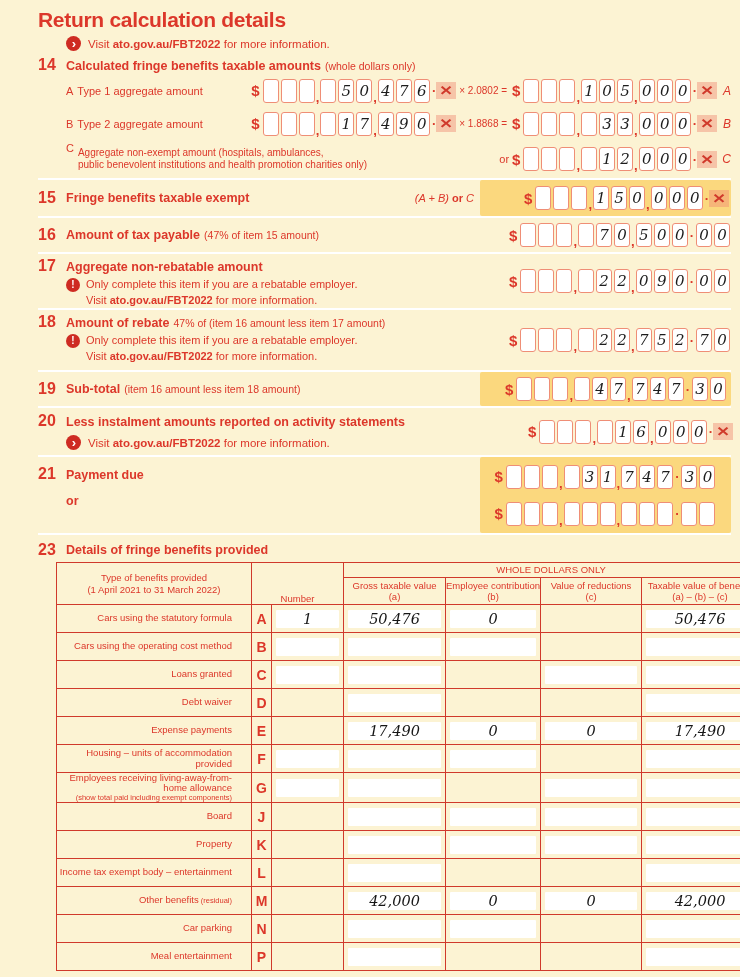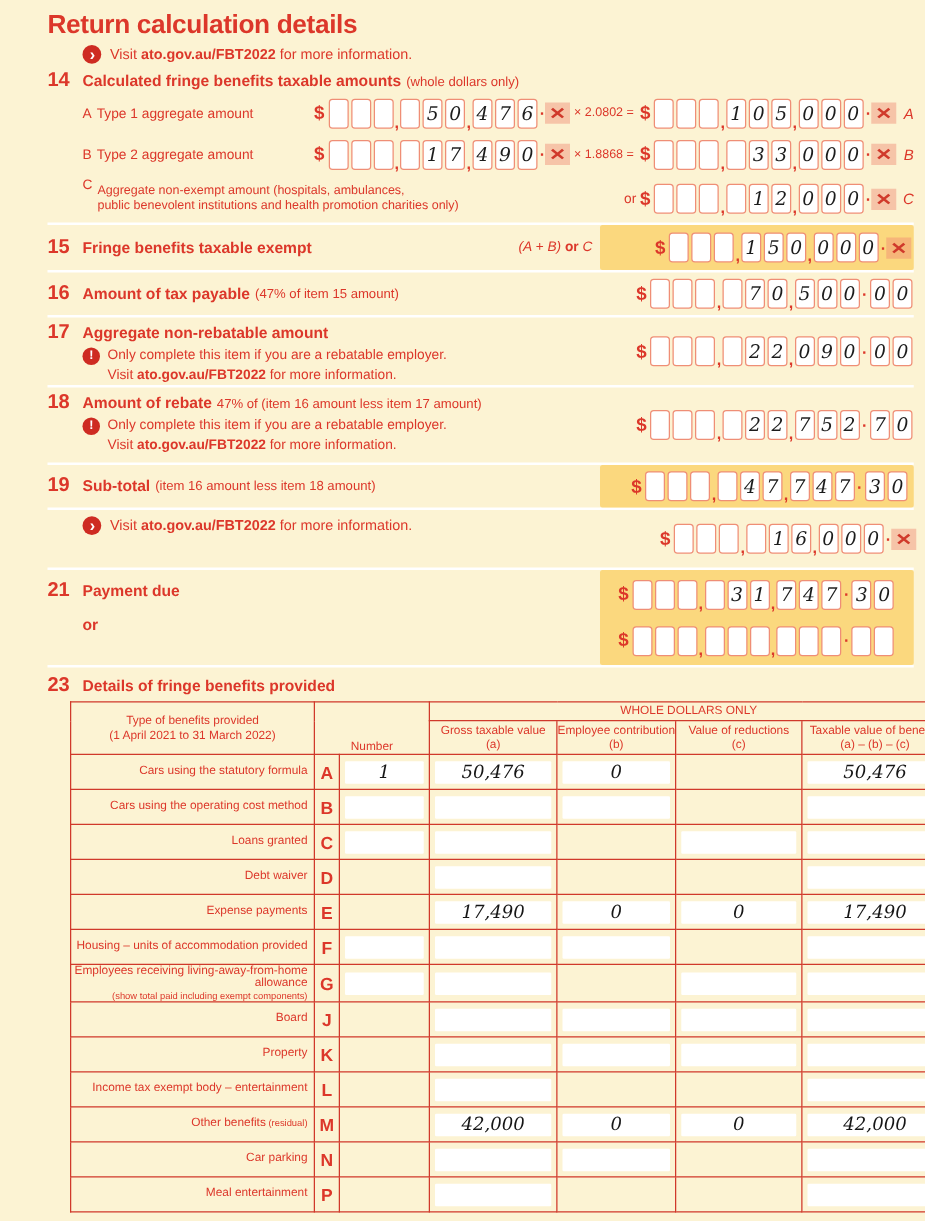--- a/index.html
+++ b/index.html
@@ -73,21 +73,21 @@
   
   .t23{margin:3px 0 0 18px;border-collapse:collapse;width:703px;table-layout:fixed;}
   .t23 th,.t23 td{border:1px solid #D0392B;padding:0;box-sizing:border-box;}
   .t23{border:1.5px solid #D0392B;}
   .t23 th{font-weight:normal;font-size:9.5px;color:#DC372A;line-height:1.2;}
   .th-type{font-size:10px;}
   .th-whole{font-weight:bold;font-size:10px;height:15px;}
   .th-number{vertical-align:bottom;padding-bottom:5px;font-size:10px;}
   .th-col{height:27px;vertical-align:middle;}
   .t23 td{height:28px;}
-  td.lblcell{text-align:right;padding-right:5px;font-size:9.5px;line-height:1.1;}
+  td.lblcell{text-align:right;padding-right:19px;font-size:9.5px;line-height:1.1;}
   td.lblcell .sub{font-size:7.5px;display:block;}
   td.lblcell .subin{font-size:7.5px;}
   td.lettercell{text-align:center;font-weight:bold;font-size:14px;color:#DC372A;}
   .inbox{height:18px;background:#fff;margin:0 4px;border-radius:1px;
          display:flex;align-items:center;justify-content:center;
          font-family:"DejaVu Serif",serif;font-style:italic;font-size:14.5px;color:#161616;}
 </style>
 </head>
 <body>
 
@@ -358,20 +358,24 @@
             <span class="dot">·</span>
             <span class="dbox">3</span>
             <span class="dbox">0</span>
           </span>
       </div>
     </div>
   </div>
 
   <div class="item" style="min-height:48px;">
     <div class="item-left">
+      <div class="hrow" style="padding-top:4px;">
+        <span class="inum">20</span>
+        <span class="ihead">Less instalment amounts reported on activity statements</span>
+      </div>
       <div class="visit-line" style="margin-top:4px;">
         <span class="chev">›</span>
         <span><span>Visit </span><b>ato.gov.au/FBT2022</b><span> for more information.</span></span>
       </div>
     </div>
     <div class="item-right">
       <span class="amt">
           <span class="dollar">$</span>
           <span class="dbox"></span>
           <span class="dbox"></span>

